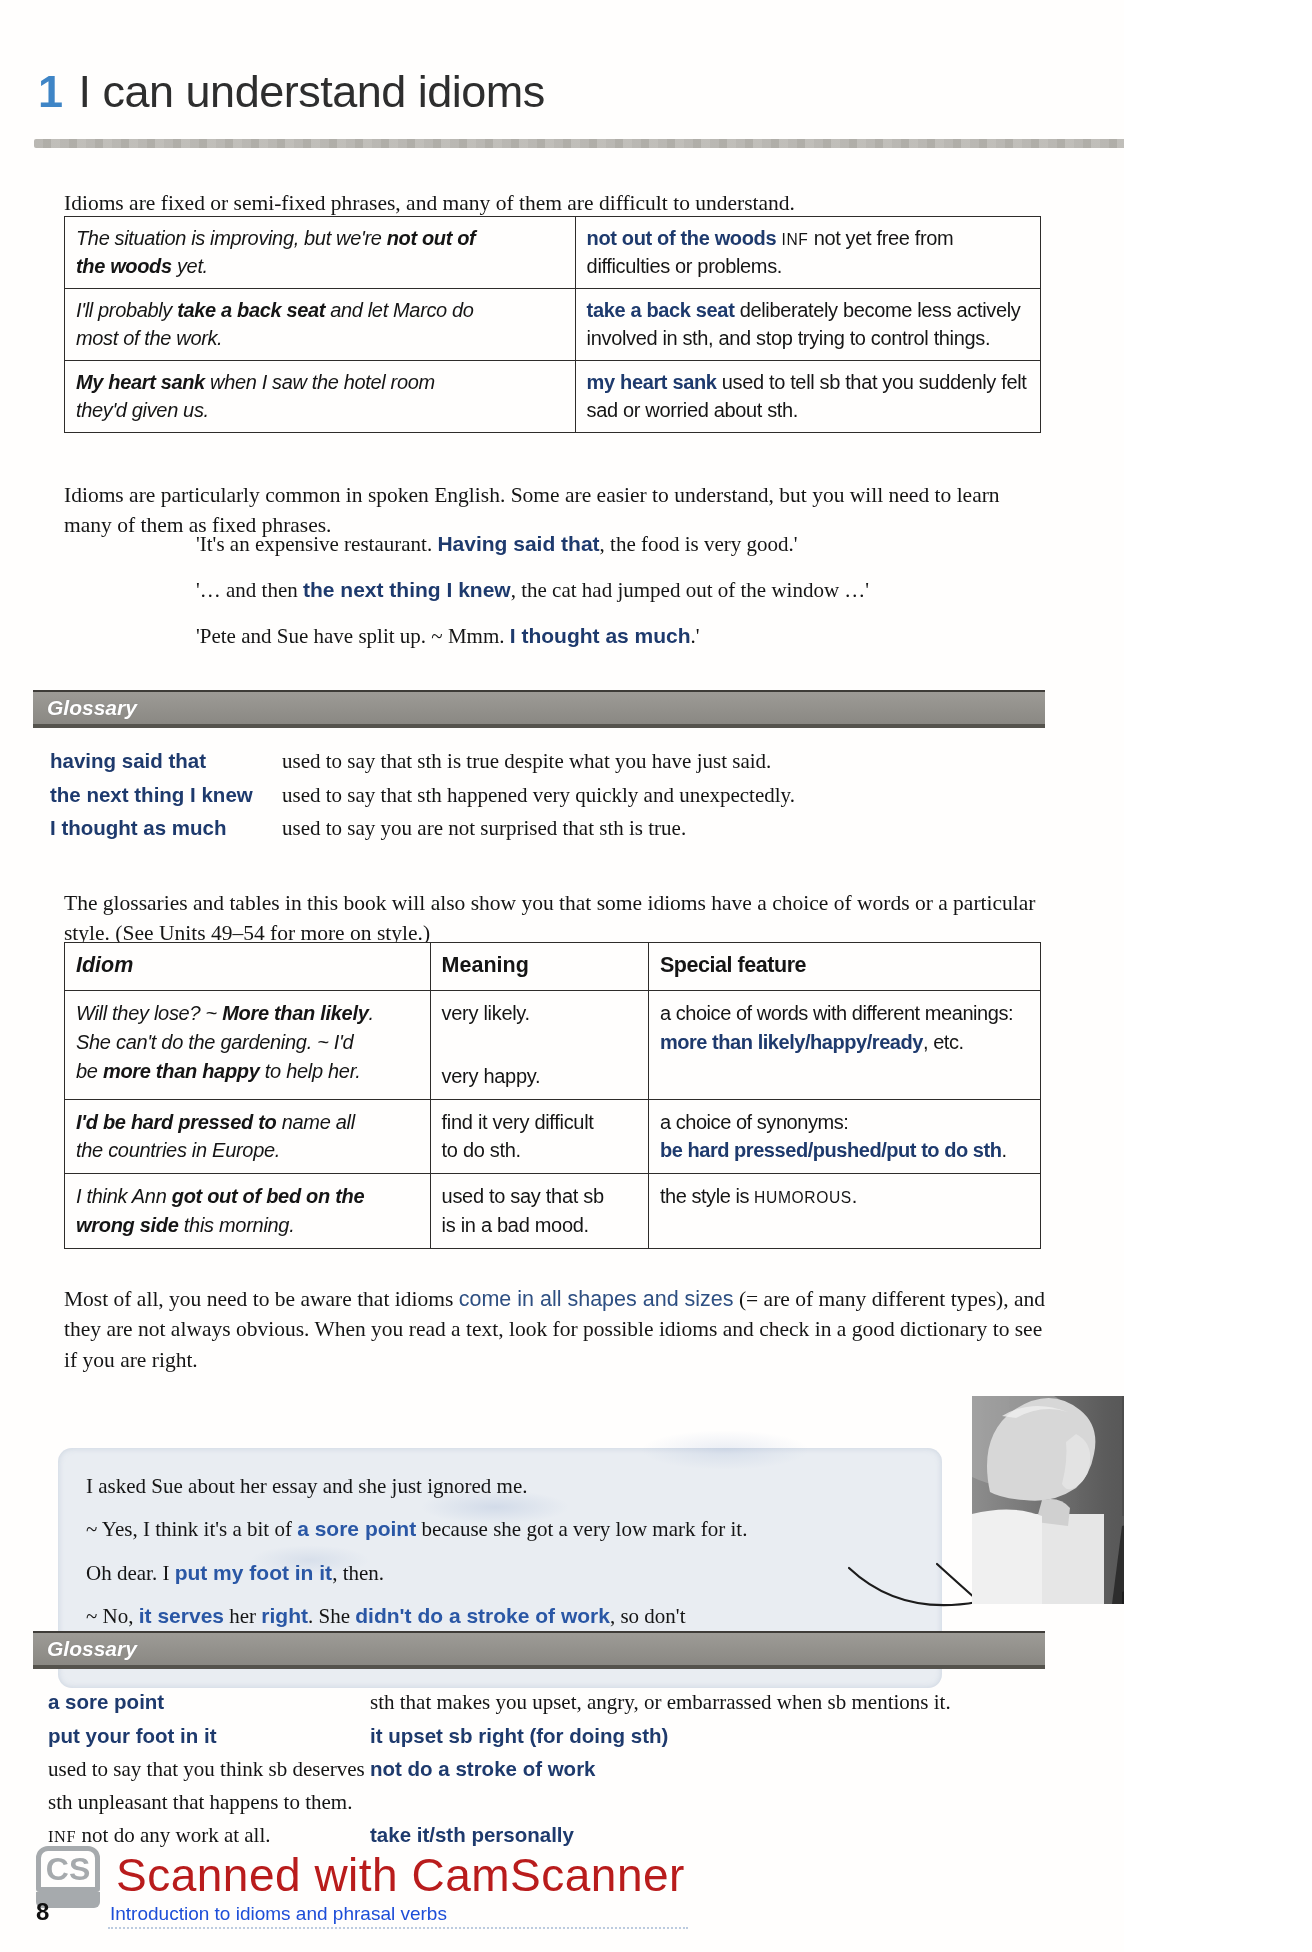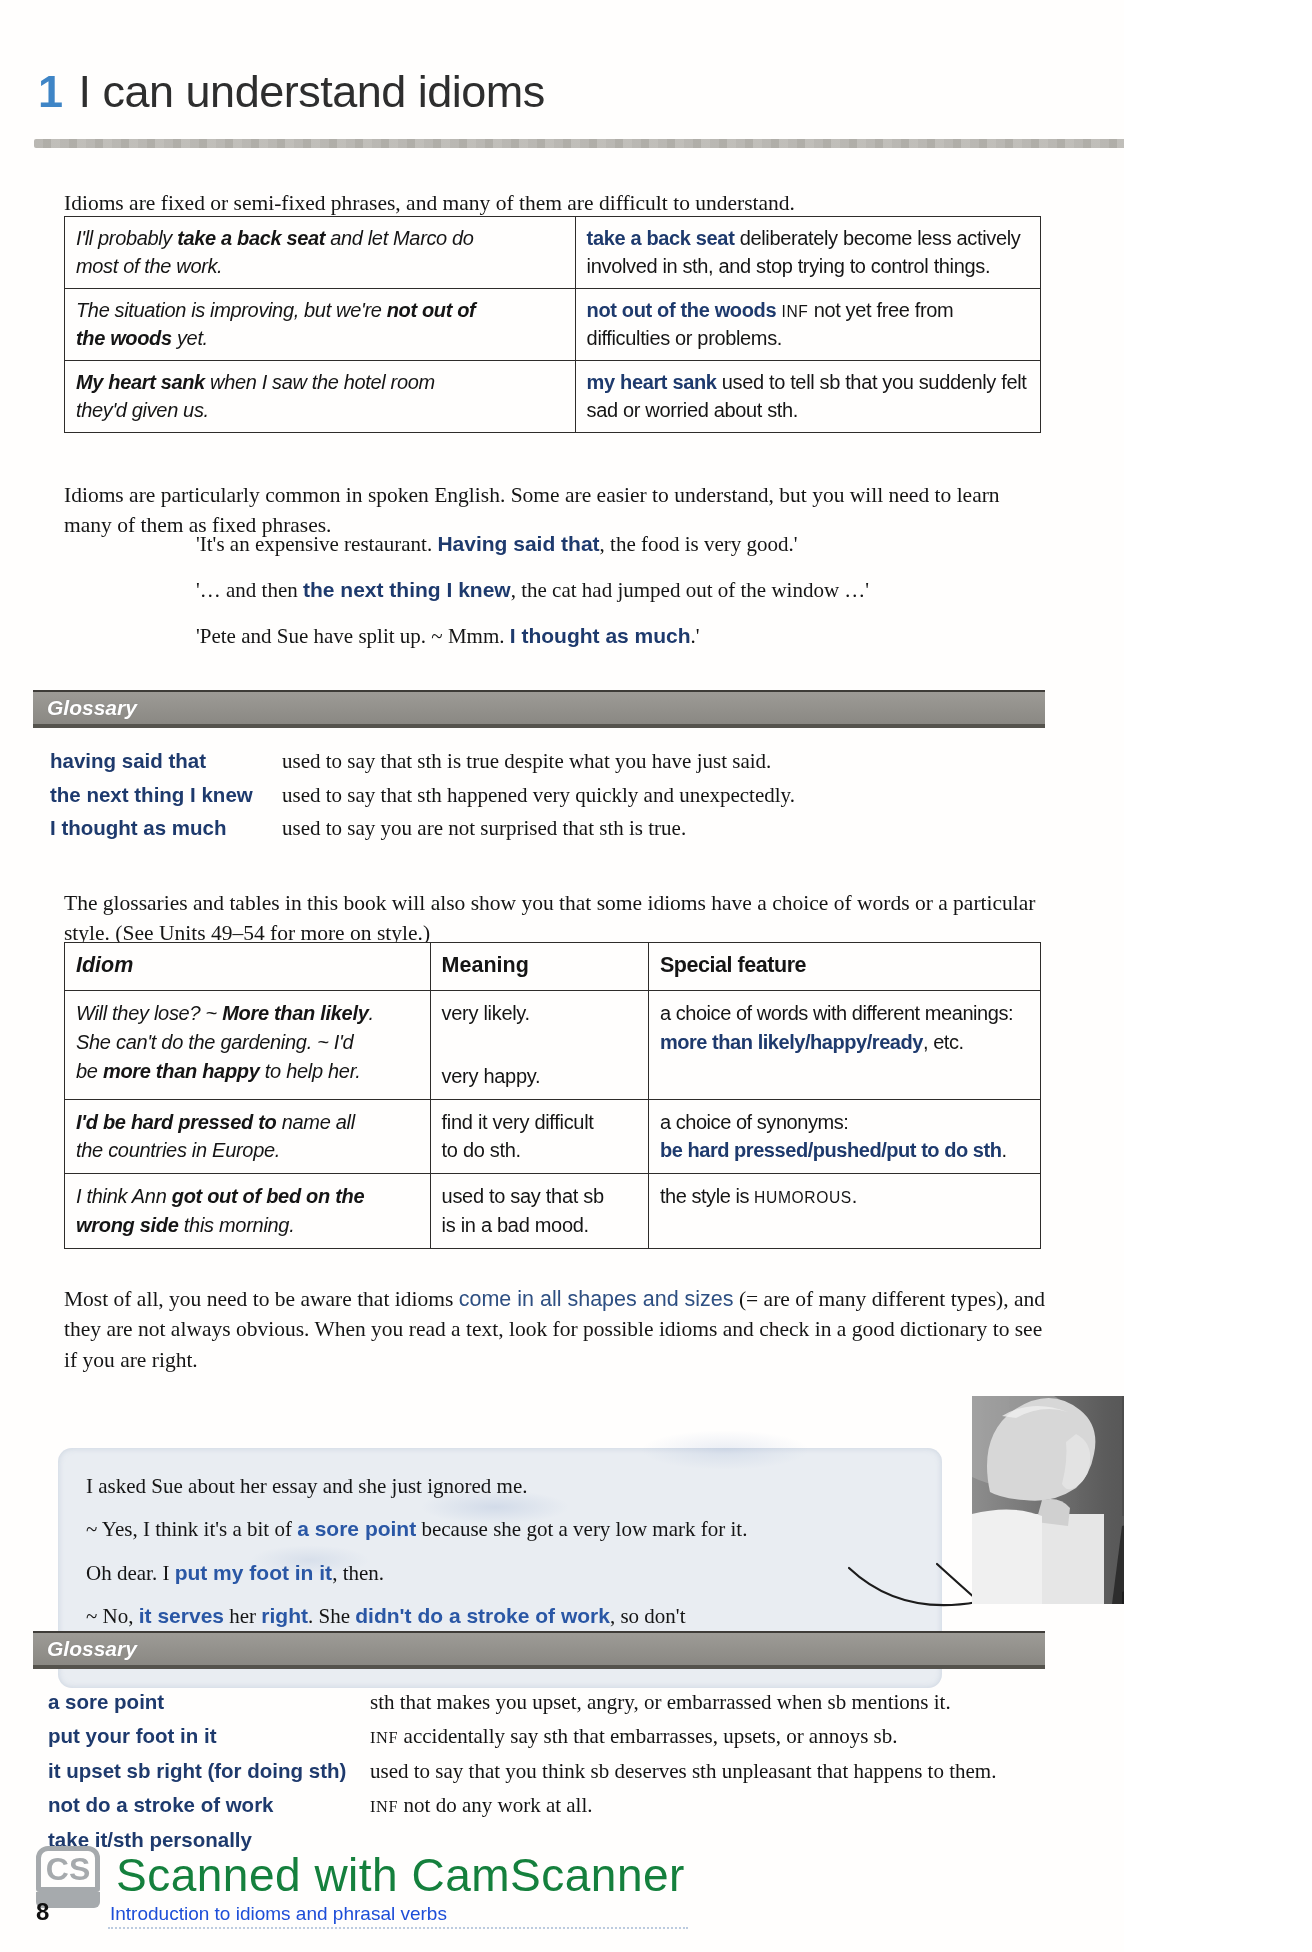--- a/index.html
+++ b/index.html
@@ -92,21 +92,21 @@
     filter:grayscale(1) contrast(1.02);}
 
   
   .cs-logo{position:absolute;top:1846px;left:36px;width:64px;height:46px;
     border:5px solid #a6aaad;border-radius:12px 12px 3px 3px;box-sizing:border-box;
     display:flex;align-items:center;justify-content:center;
     font-family:"Liberation Sans",sans-serif;font-weight:700;font-size:32px;color:#a6aaad;}
   .cs-base{position:absolute;top:1892px;left:36px;width:64px;height:16px;background:#a6aaad;
     border-radius:0 0 6px 6px;}
   .cs-text{position:absolute;top:1848px;left:116px;font-family:"Liberation Sans",sans-serif;
-    font-size:46px;color:#15803d;letter-spacing:0.5px;}
+    font-size:46px;color:#b91c1c;letter-spacing:0.5px;}
   .page-number{position:absolute;top:1898px;left:36px;font-family:"Liberation Sans",sans-serif;
     font-weight:700;font-size:24px;color:#101010;}
   .footer-text{position:absolute;top:1903px;left:110px;font-family:"Liberation Sans",sans-serif;
     font-size:19px;color:#1d4ed8;}
   .dotline{position:absolute;top:1927px;left:108px;width:580px;height:0;
     border-top:2px dotted #86a3c8;opacity:.55;}
   .corner-mark{position:absolute;top:26px;left:1288px;width:6px;height:14px;
     background:#c9c7c2;transform:rotate(12deg);border-radius:2px;}
   .corner-sliver{position:absolute;top:1934px;left:1305px;width:7px;height:18px;background:#2a2a28;}
 </style>
@@ -118,26 +118,26 @@
   <div class="title-row">
     <span class="unit-number">1</span><span>I can understand idioms</span>
   </div>
   <div class="title-underline"></div>
 
   <p class="para" id="intro">Idioms are fixed or semi-fixed phrases, and many of them are difficult to understand.</p>
 
   <table id="table1">
     <tbody>
         <tr>
+      <td class="example-cell"><span>The situation is improving, but we're </span><span class="seg-bi">not out of</span><br><span class="seg-bi">the woods</span><span> yet.</span></td>
+      <td class="definition-cell"><span class="seg-navy">not out of the woods</span><span> </span><span class="seg-sc">INF</span><span> not yet free from</span><br><span>difficulties or problems.</span></td>
+    </tr>
+    <tr>
       <td class="example-cell"><span>I'll probably </span><span class="seg-bi">take a back seat</span><span> and let Marco do</span><br><span>most of the work.</span></td>
       <td class="definition-cell"><span class="seg-navy">take a back seat</span><span> deliberately become less actively</span><br><span>involved in sth, and stop trying to control things.</span></td>
-    </tr>
-    <tr>
-      <td class="example-cell"><span>The situation is improving, but we're </span><span class="seg-bi">not out of</span><br><span class="seg-bi">the woods</span><span> yet.</span></td>
-      <td class="definition-cell"><span class="seg-navy">not out of the woods</span><span> </span><span class="seg-sc">INF</span><span> not yet free from</span><br><span>difficulties or problems.</span></td>
     </tr>
     <tr>
       <td class="example-cell"><span class="seg-bi">My heart sank</span><span> when I saw the hotel room</span><br><span>they'd given us.</span></td>
       <td class="definition-cell"><span class="seg-navy">my heart sank</span><span> used to tell sb that you suddenly felt</span><br><span>sad or worried about sth.</span></td>
     </tr>
   </tbody>
     </table>
 
   <p class="para" id="spoken">Idioms are particularly common in spoken English. Some are easier to understand, but you will need to learn many of them as fixed phrases.</p>
 
@@ -238,21 +238,20 @@
   </div>
 
   <div class="gbar" id="gbar2">
     <span>Glossary</span>
   </div>
 
   <div class="glist" id="glist2">
     <div class="gterm">a sore point</div>
     <div class="gdef"><span>sth that makes you upset, angry, or embarrassed when sb mentions it.</span></div>
     <div class="gterm">put your foot in it</div>
-    <div class="gdef"><span class="seg-sc">INF</span><span> accidentally say sth that embarrasses, upsets, or annoys sb.</span></div>
     <div class="gterm">it upset sb right (for doing sth)</div>
     <div class="gdef"><span>used to say that you think sb deserves sth unpleasant that happens to them.</span></div>
     <div class="gterm">not do a stroke of work</div>
     <div class="gdef"><span class="seg-sc">INF</span><span> not do any work at all.</span></div>
     <div class="gterm">take it/sth personally</div>
   </div>
 
   <div class="cs-logo">
     <span>CS</span>
   </div>

